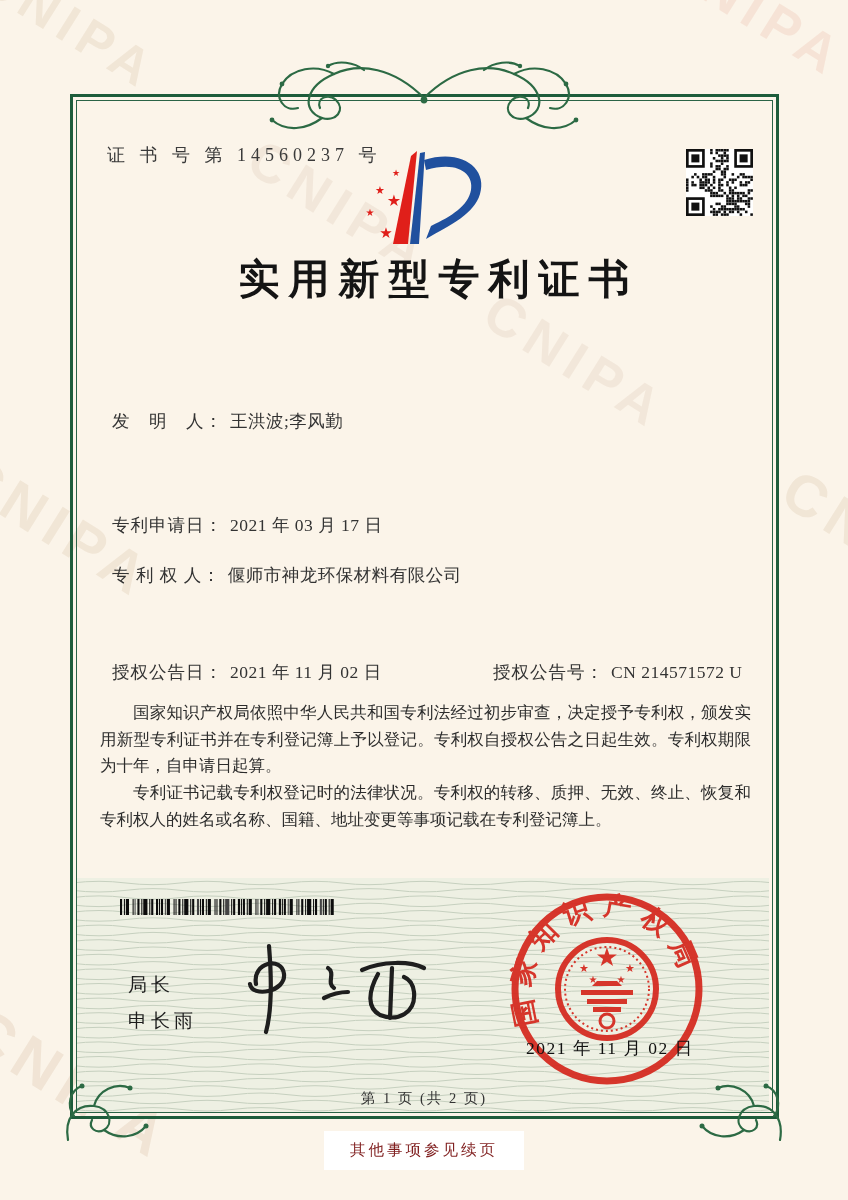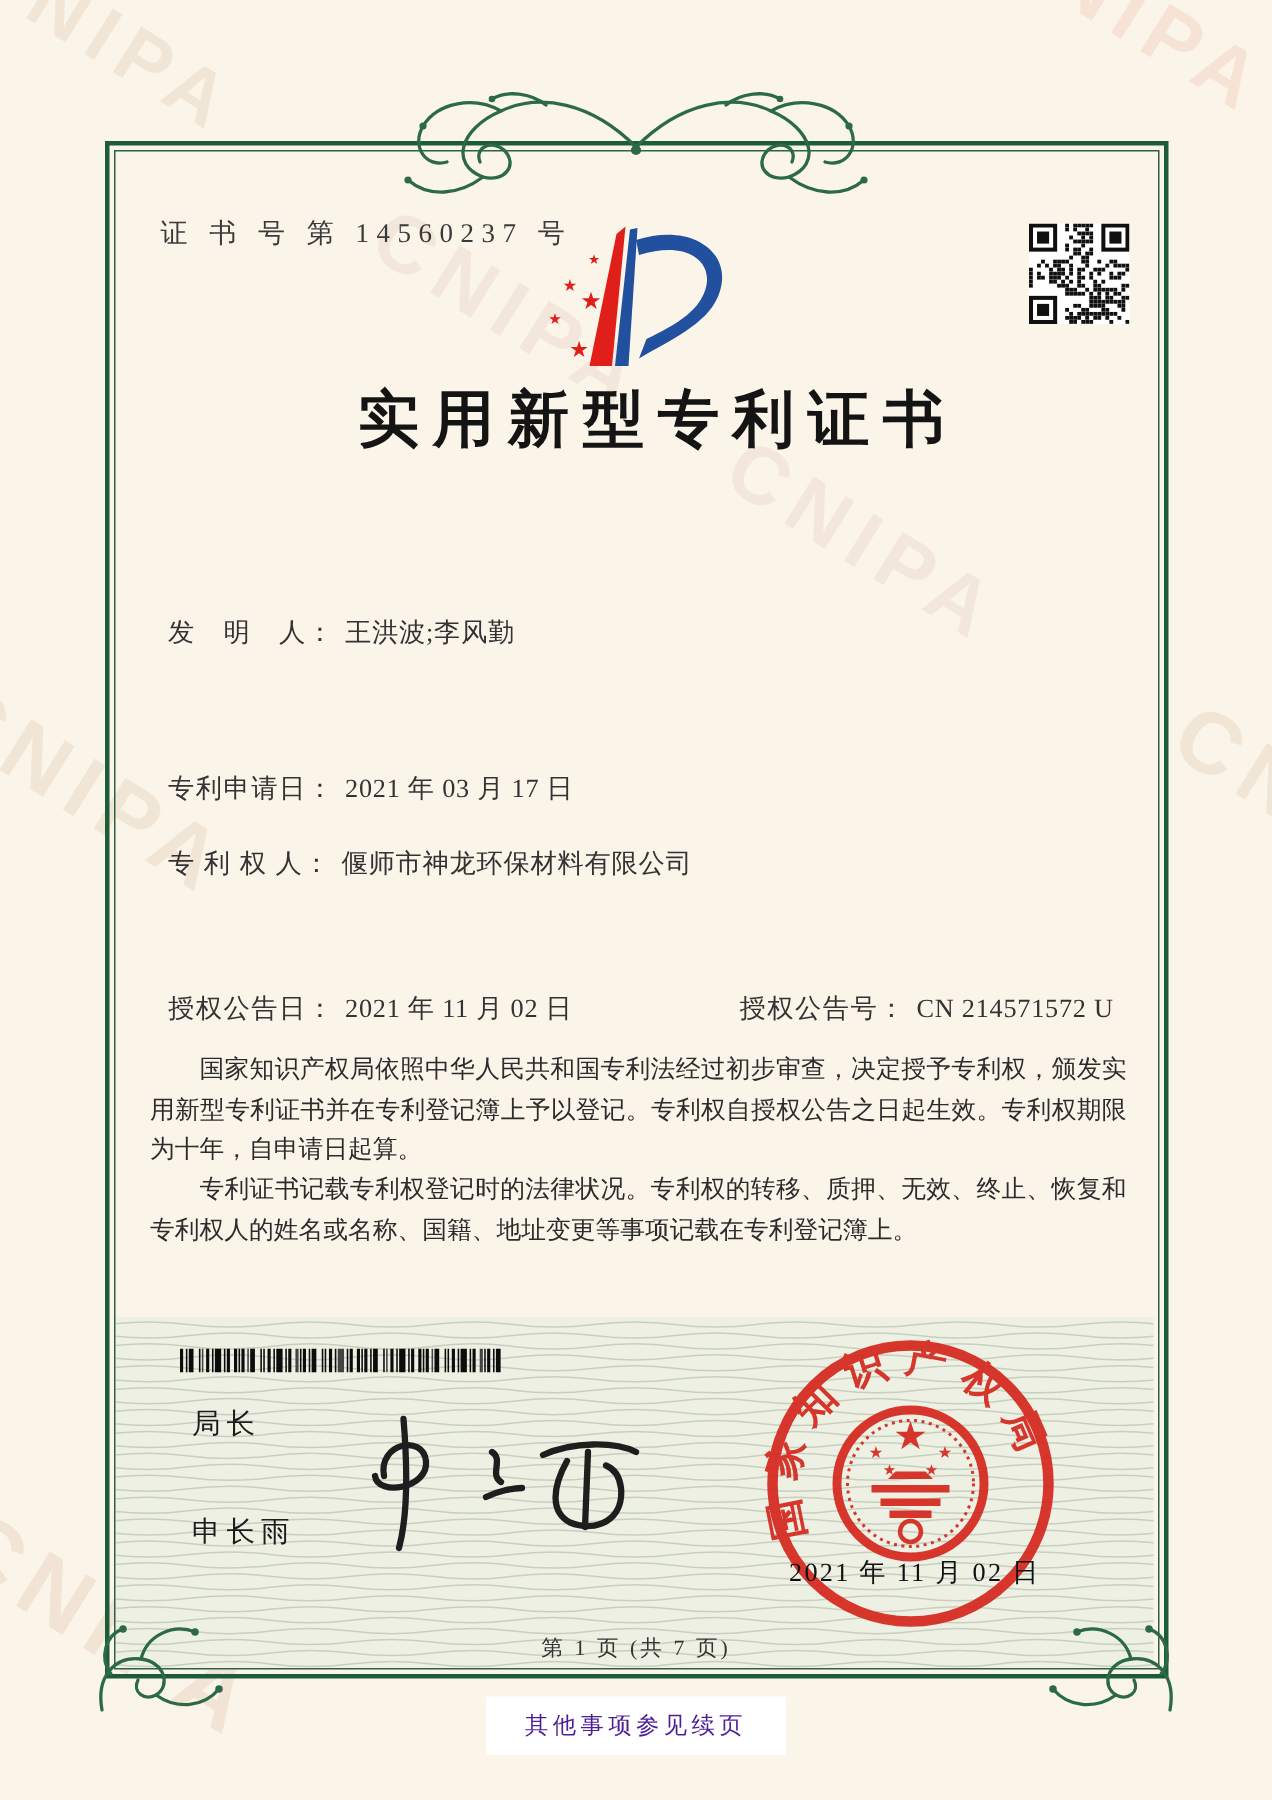--- a/index.html
+++ b/index.html
@@ -44,32 +44,32 @@
        white-space:nowrap;}
   .row .lbl{letter-spacing:1px;}
   .row .val{margin-left:7px;letter-spacing:0.5px;}
   .row2nd{position:absolute;left:333px;top:0;margin-left:48px;}
   
   .body-text{position:absolute;left:100px;top:700px;width:651px;font-size:16.5px;
              line-height:1.62;color:#2c2c2c;text-align:justify;z-index:4;font-family:Liberation Serif, serif;}
   .body-text p{margin:0;text-indent:2em;}
   
   .barcode{position:absolute;left:120px;top:899px;z-index:4;}
-  .officer-title{position:absolute;left:128px;top:936px;font-size:19px;letter-spacing:4px;
+  .officer-title{position:absolute;left:128px;top:972px;font-size:19px;letter-spacing:4px;
                  color:#1c1c1c;z-index:4;}
   .officer-name{position:absolute;left:128px;top:1008px;font-size:19px;letter-spacing:4px;
                 color:#1c1c1c;z-index:4;}
   .signature{position:absolute;left:222px;top:940px;z-index:4;}
   .seal{position:absolute;left:508px;top:892px;z-index:4;opacity:0.93;}
   .seal-date{position:absolute;left:526px;top:1036px;font-size:17.5px;letter-spacing:1.5px;
              color:#111;z-index:5;white-space:nowrap;}
   .page-num{position:absolute;left:0;right:0;top:1089px;text-align:center;font-size:14.5px;
             letter-spacing:2px;color:#333;z-index:4;}
   .note{position:absolute;left:50%;transform:translateX(-50%);top:1131px;background:#ffffff;
-        padding:9px 26px;font-size:15.5px;letter-spacing:3px;color:#4c1d95;z-index:4;
+        padding:9px 26px;font-size:15.5px;letter-spacing:3px;color:#7f1d1d;z-index:4;
         white-space:nowrap;}
 </style>
 </head>
 <body>
 
 <div class="page">
 
   <span class="wm wm1">CNIPA</span>
   <span class="wm wm2">CNIPA</span>
   <span class="wm wm3">CNIPA</span>
@@ -488,16 +488,16 @@
       <text x="113" y="91" font-size="10" fill="#d5281e" text-anchor="middle">★</text>
       <path d="M84 94 L114 94 L109 89 L89 89 Z" fill="#d5281e"></path>
       <rect x="73" y="98" width="52" height="5" fill="#d5281e"></rect>
       <rect x="79" y="107" width="40" height="5" fill="#d5281e"></rect>
       <rect x="85" y="115" width="28" height="5" fill="#d5281e"></rect>
       <circle cx="99" cy="129" r="7" fill="none" stroke="#d5281e" stroke-width="3"></circle>
     </g>
   </svg>
   <div class="seal-date">2021 年 11 月 02 日</div>
 
-  <div class="page-num">第 1 页 (共 7 页)</div>
+  <div class="page-num">第 1 页 (共 2 页)</div>
   <div class="note">其他事项参见续页</div>
 
 </div>
 
 </body></html>

